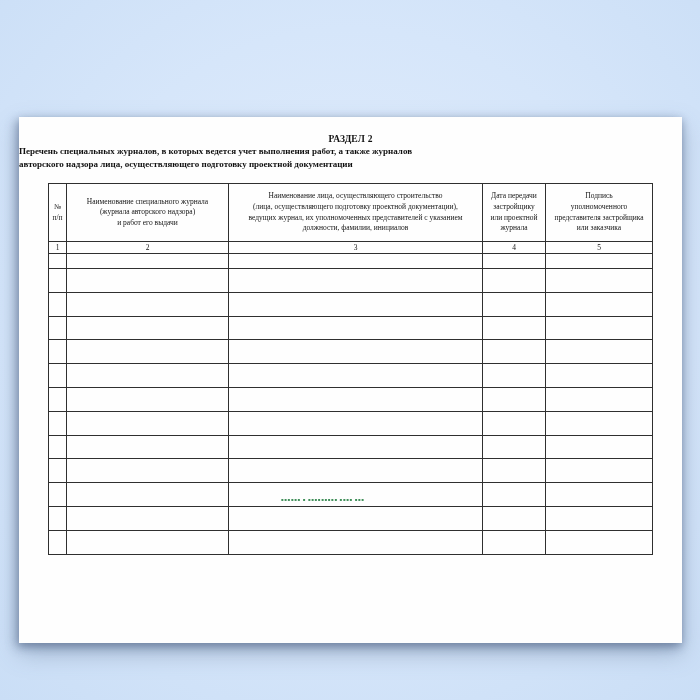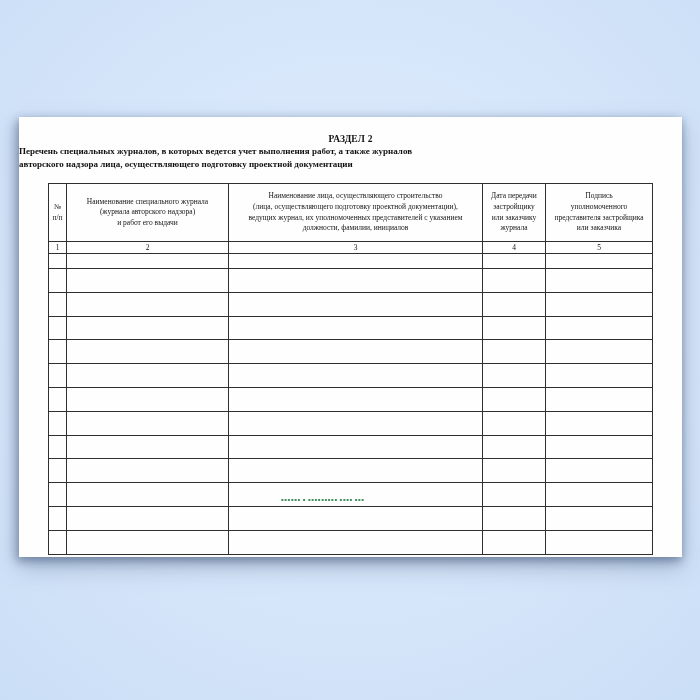--- a/index.html
+++ b/index.html
@@ -12,21 +12,21 @@
   }
   body {
     background: radial-gradient(circle at 50% 45%, #e2edfc 0%, #d6e6fa 55%, #cadef6 100%);
     position: relative;
   }
   .page {
     position: absolute;
     left: 19px;
     top: 117px;
     width: 663px;
-    height: 440px;
+    height: 526px;
     background: #fefefe;
     box-shadow: 0 3px 8px rgba(75, 95, 130, 0.45),
                 0 10px 22px rgba(75, 95, 130, 0.35),
                 -4px 4px 10px rgba(75, 95, 130, 0.30);
   }
   .doc-title {
     margin: 0;
     padding-top: 17px;
     text-align: center;
     font-size: 9.5px;
@@ -122,21 +122,21 @@
 п/п</td>
           <td>Наименование специального журнала
 (журнала авторского надзора)
 и работ его выдачи</td>
           <td>Наименование лица,  осуществляющего строительство
 (лица, осуществляющего подготовку проектной документации),
 ведущих журнал, их уполномоченных представителей с указанием
 должности, фамилии, инициалов</td>
           <td>Дата передачи
 застройщику
-или заказчику
+или проектной
 журнала</td>
           <td>Подпись
 уполномоченного
 представителя застройщика
 или заказчика</td>
         </tr>
         <tr class="number-row">
           <td>1</td>
           <td>2</td>
           <td>3</td>

